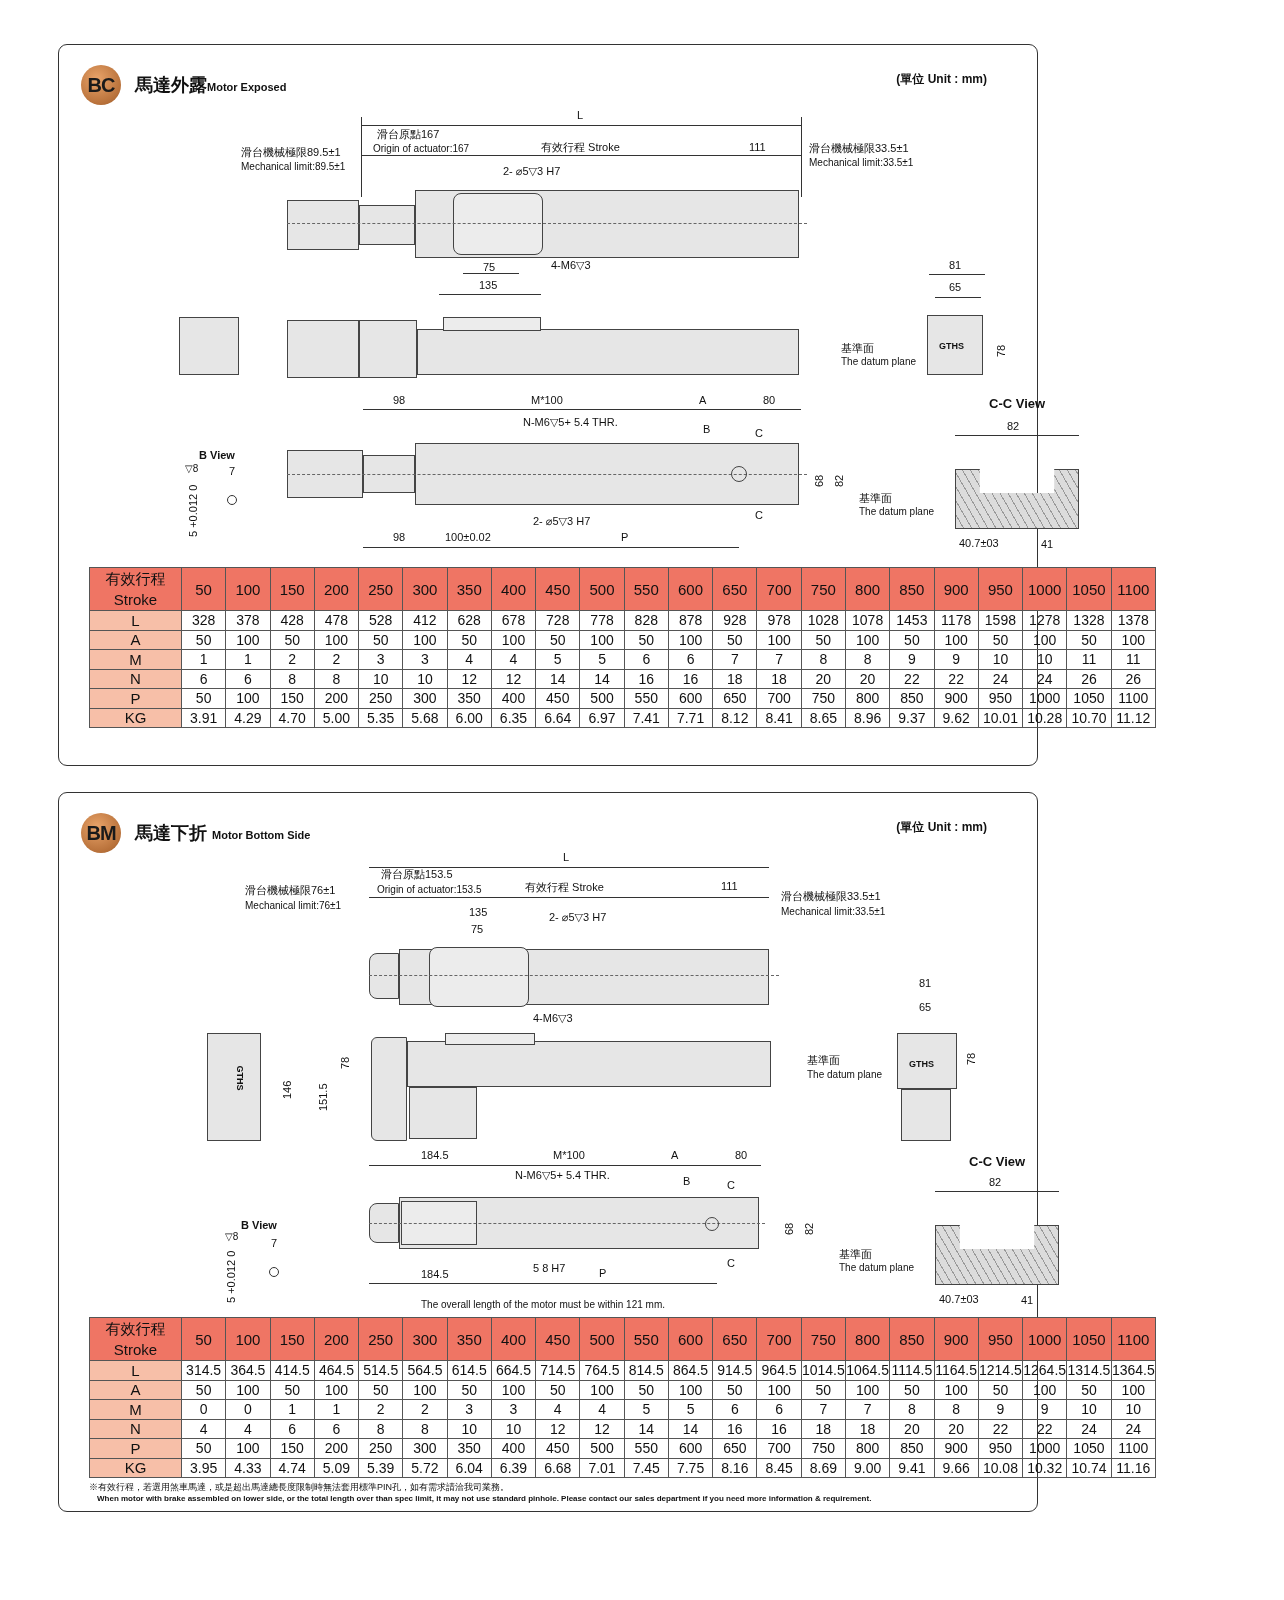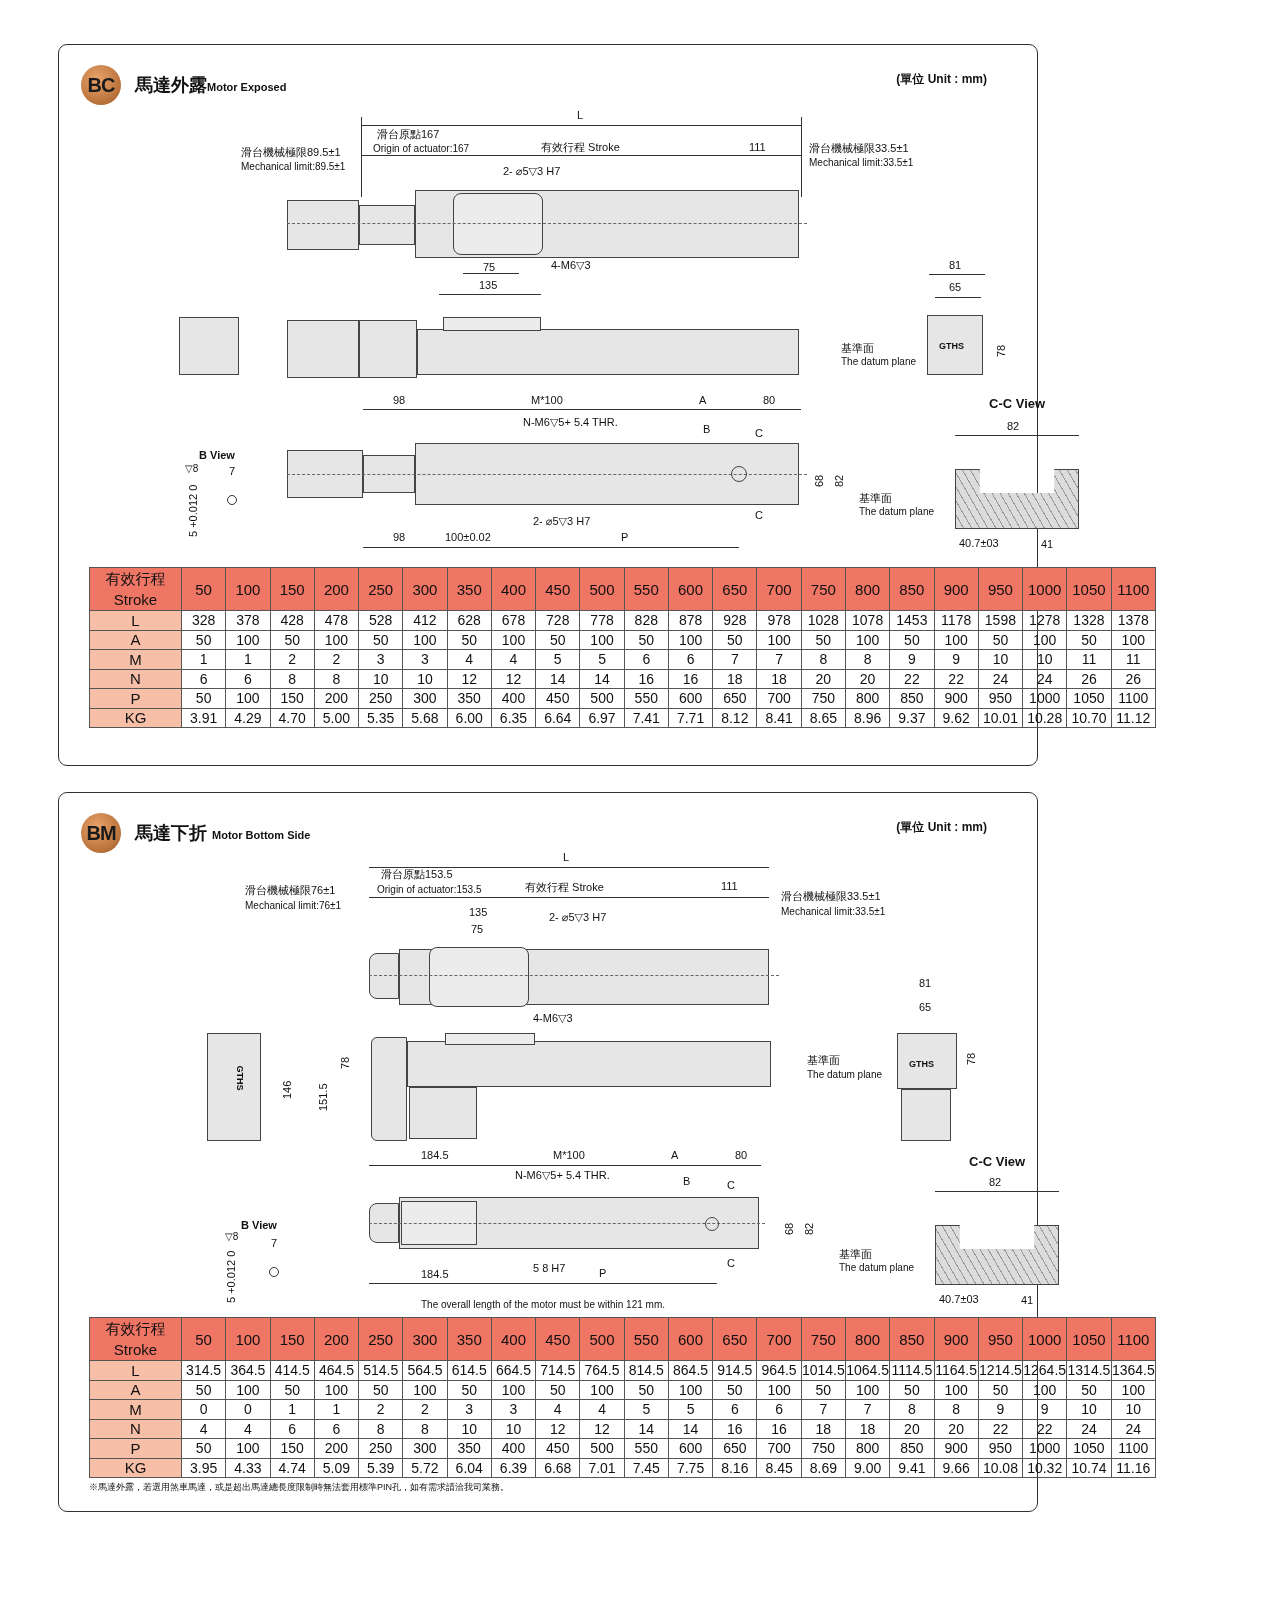--- a/index.html
+++ b/index.html
@@ -609,15 +609,16 @@
           <td>9.41</td>
           <td>9.66</td>
           <td>10.08</td>
           <td>10.32</td>
           <td>10.74</td>
           <td>11.16</td>
         </tr>
       </tbody>
     </table>
   <div class="note" style="top:688px">
-    <div>※馬達外露，若選用煞車馬達，或是超出馬達總長度限制時無法套用標準PIN孔，如有需求請洽我司業務。</div>
+    <div>※有效行程，若選用煞車馬達，或是超出馬達總長度限制時無法套用標準PIN孔，如有需求請洽我司業務。</div>
+    <div style="padding-left:8px;font-weight:bold;font-size:8px">When motor with brake assembled on lower side, or the total length over than spec limit, it may not use standard pinhole. Please contact our sales department if you need more information &amp; requirement.</div>
   </div>
 </div>
 
 </body></html>

